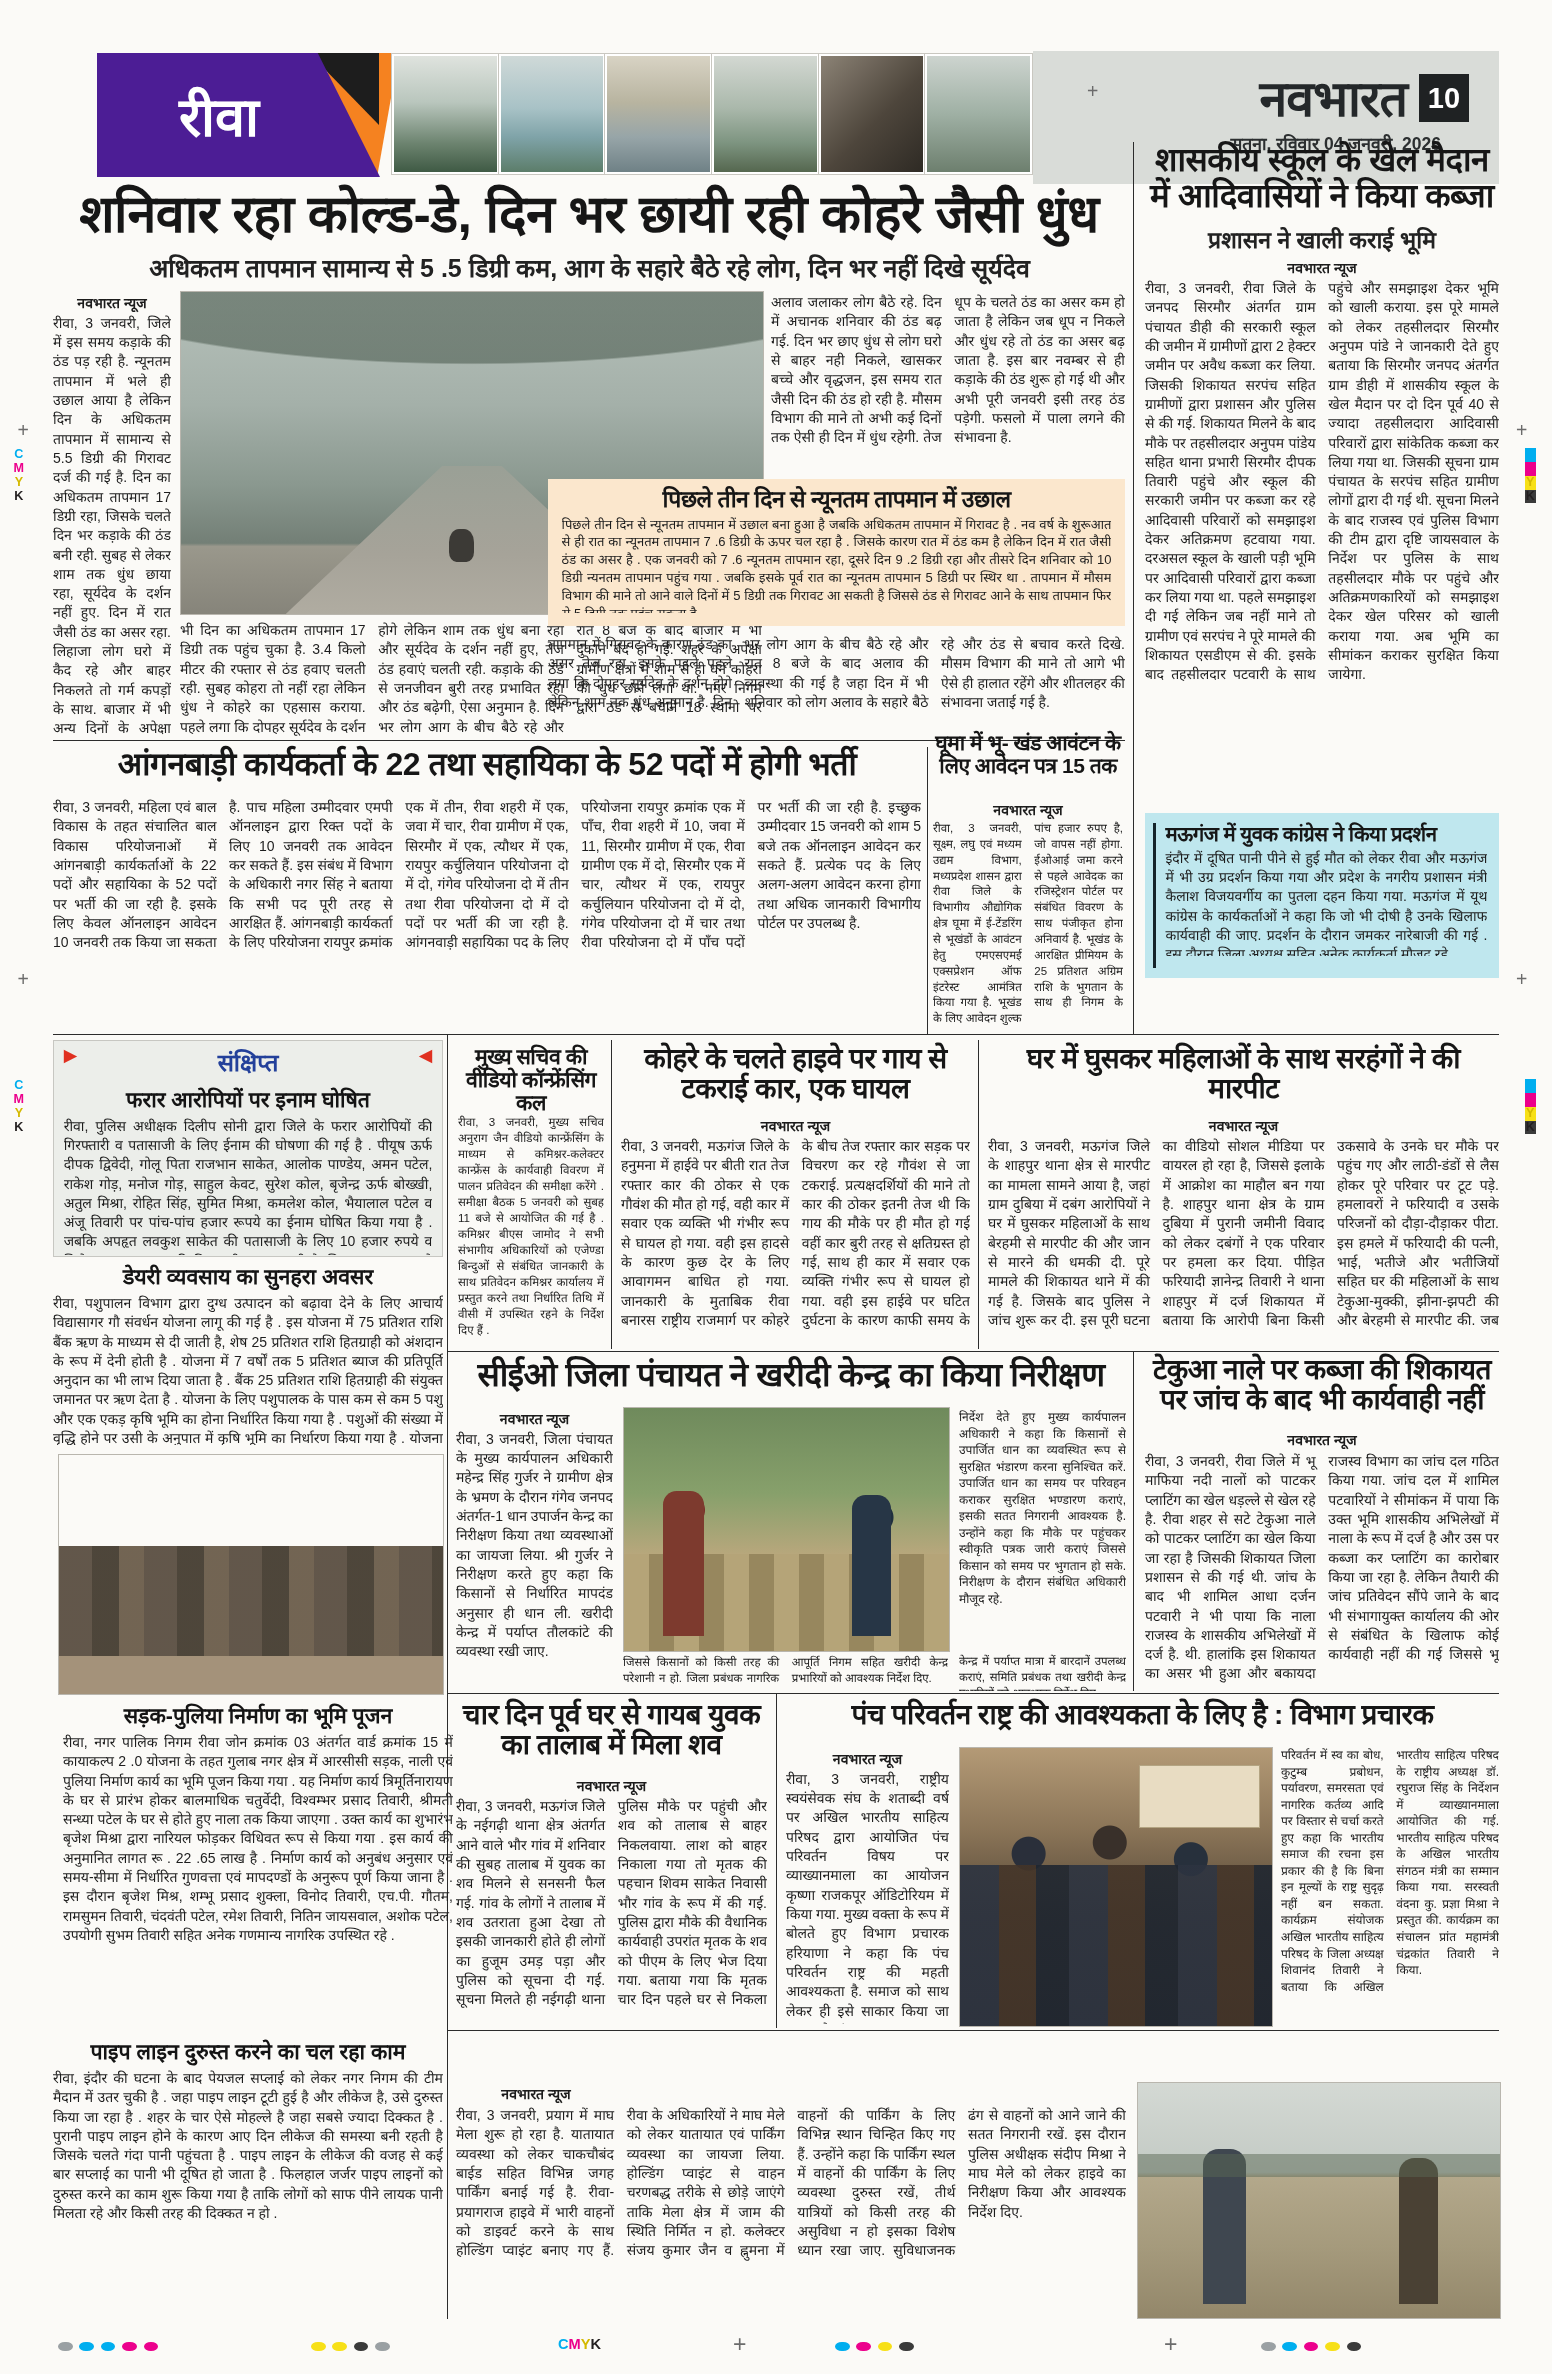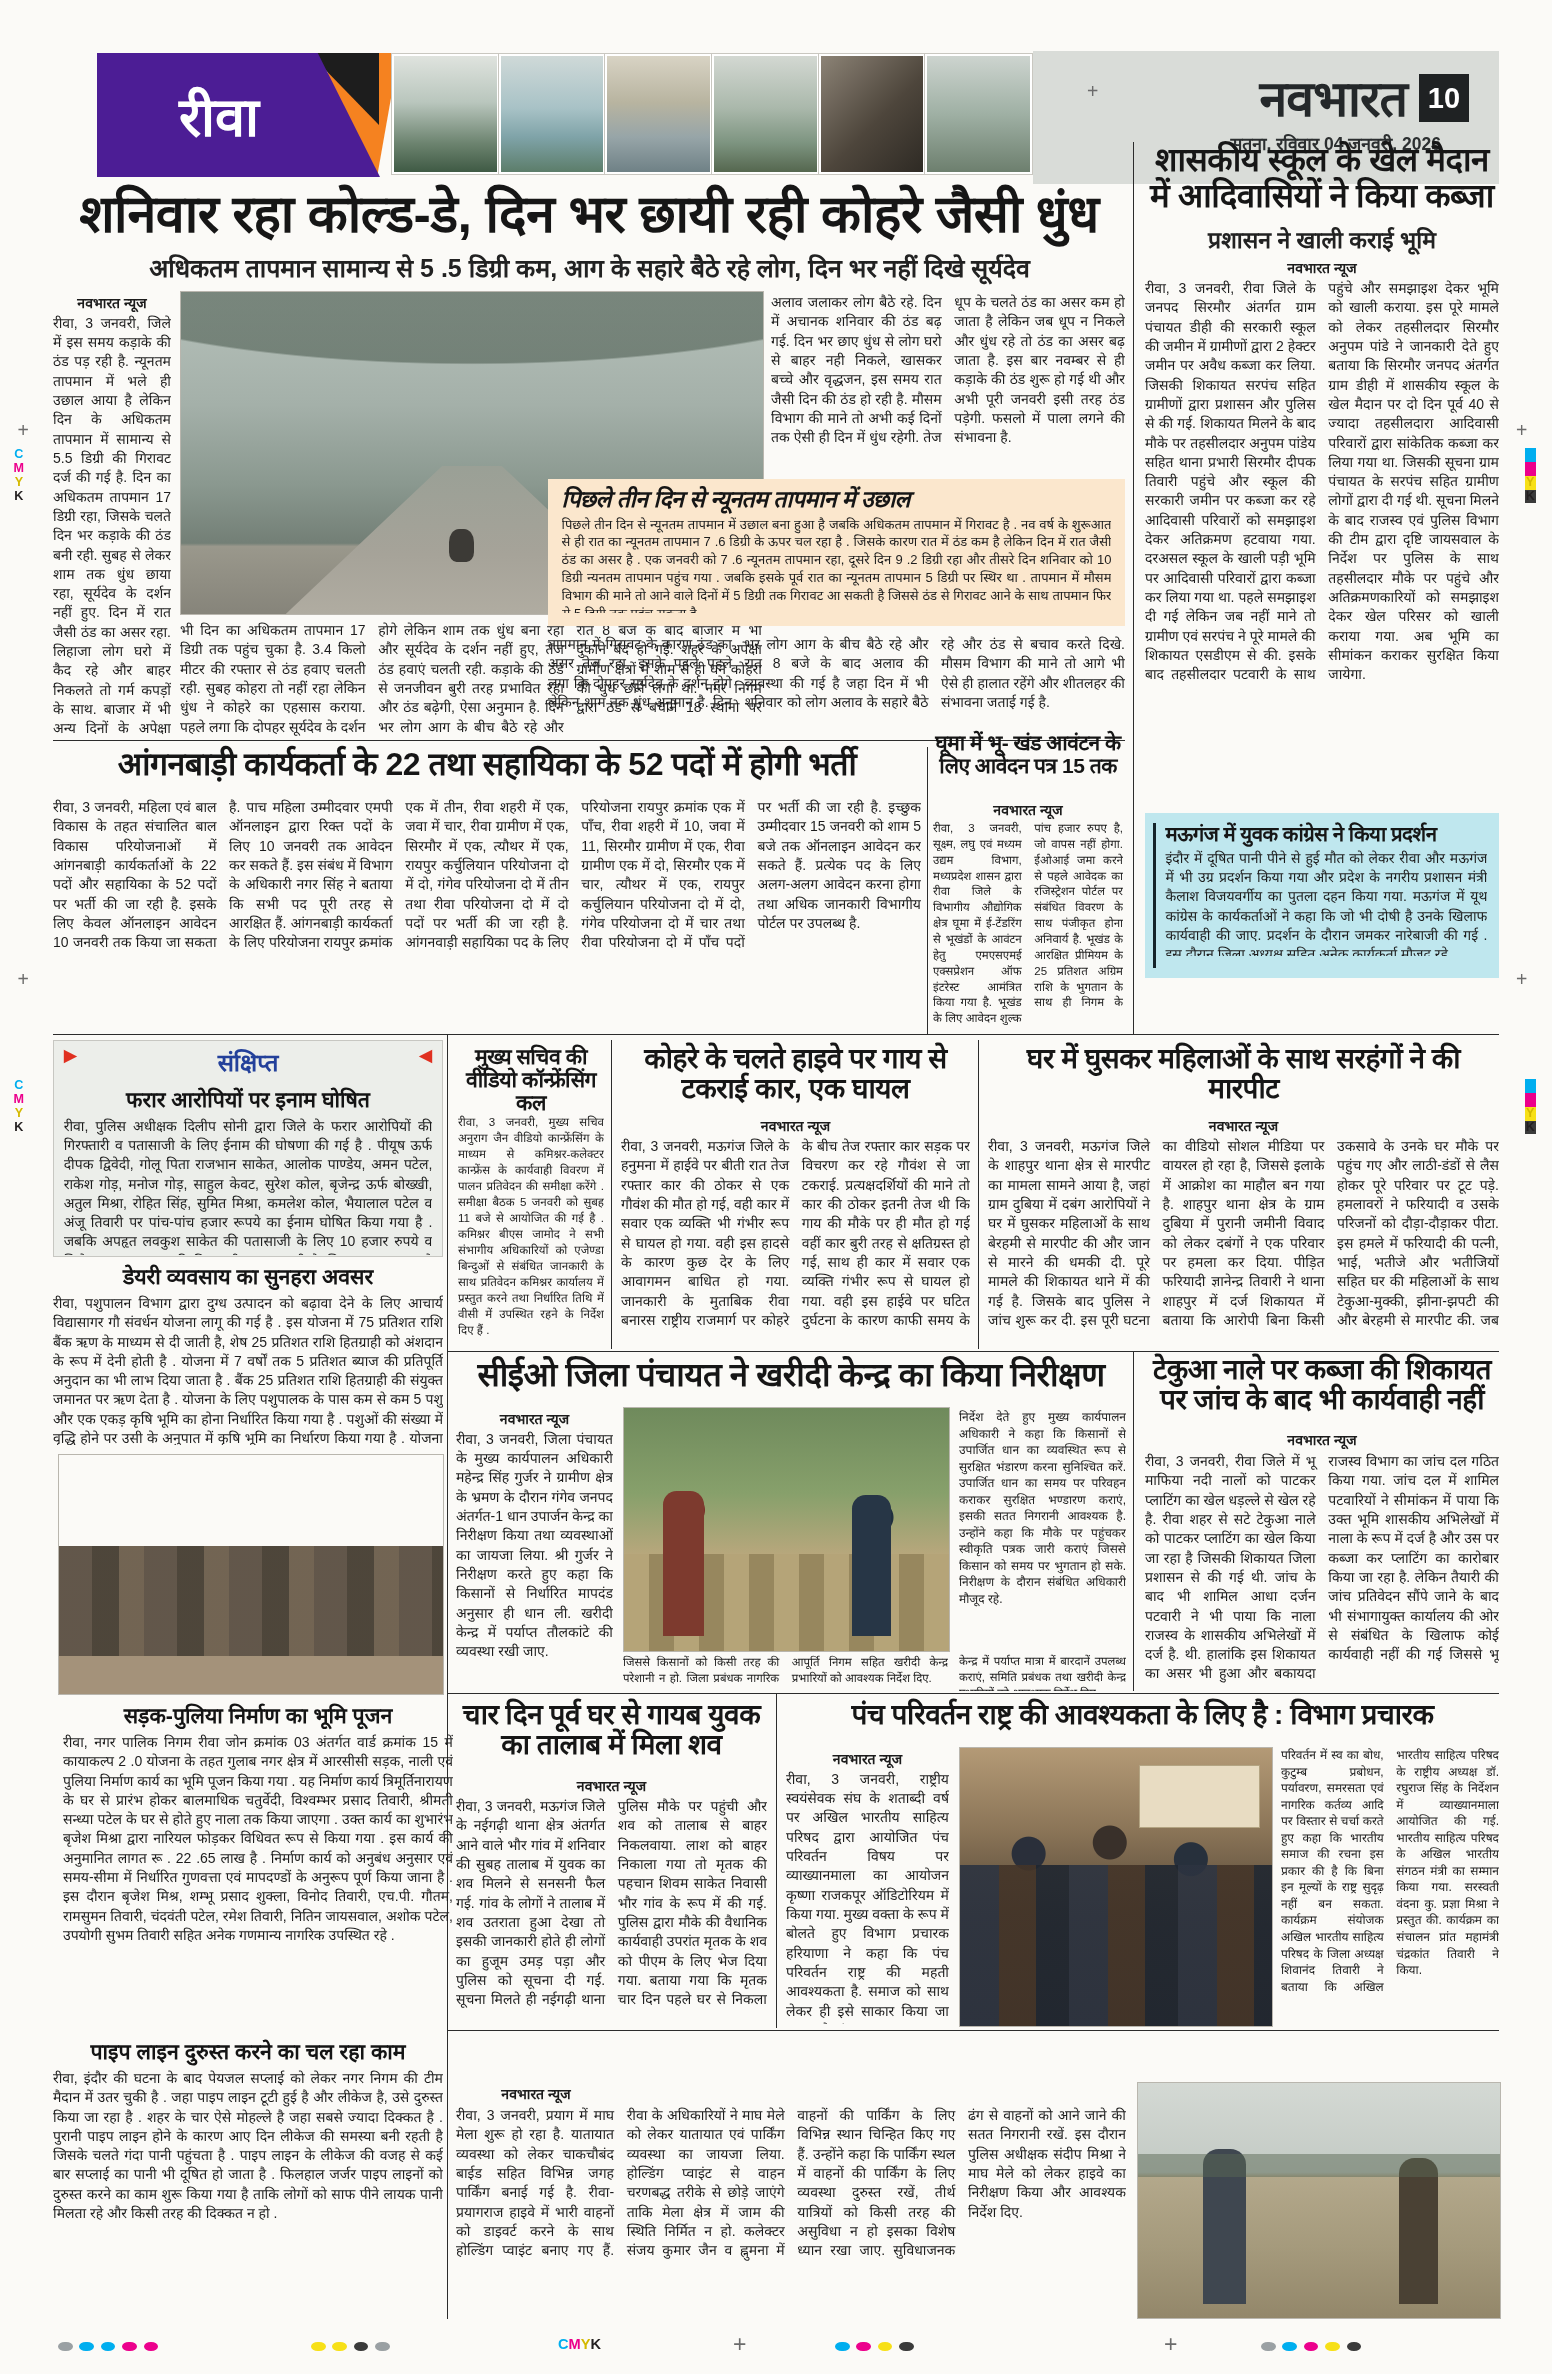--- a/index.html
+++ b/index.html
@@ -80,21 +80,21 @@
     <div class="abs" style="left:18%;bottom:0;width:64%;height:46%;background:linear-gradient(180deg,#9aa096 0%,#a6a399 60%,#b0aca1 100%);clip-path:polygon(42% 0,58% 0,100% 100%,0 100%);"></div>
     <div class="abs" style="left:46%;bottom:16%;width:25px;height:33px;background:#3c3a36;border-radius:40% 40% 30% 30%;"></div>
     <div class="abs" style="left:0;top:0;width:100%;height:55%;background:radial-gradient(ellipse 120% 100% at 50% -30%, rgba(70,86,74,.55) 0 70%, transparent 71%);"></div>
   </div>
 
   <div class="abs body-sm cols-3" style="left:180px;top:621px;width:582px;height:116px;">भी दिन का अधिकतम तापमान 17 डिग्री तक पहुंच चुका है. 3.4 किलो मीटर की रफ्तार से ठंड हवाए चलती रही. सुबह कोहरा तो नहीं रहा लेकिन धुंध ने कोहरे का एहसास कराया. पहले लगा कि दोपहर सूर्यदेव के दर्शन होगे लेकिन शाम तक धुंध बना रहा और सूर्यदेव के दर्शन नहीं हुए, तेज ठंड हवाएं चलती रही. कड़ाके की ठंड से जनजीवन बुरी तरह प्रभावित रहा और ठंड बढ़ेगी, ऐसा अनुमान है. दिन भर लोग आग के बीच बैठे रहे और रात 8 बजे के बाद बाजार में भी दुकाने बंद हो गई. शहर के अपेक्षा ग्रामीण क्षेत्रों में शाम से ही घने कोहरा की धुंध छाने लगा था. नगर निगम द्वारा ठंड से बचाने 18 स्थानो पर अलाव की व्यवस्था की गई है जहा दिन में भी शनिवार को</div>
 
   <div class="abs body-sm cols-2" style="left:771px;top:293px;width:354px;height:180px;">अलाव जलाकर लोग बैठे रहे. दिन में अचानक शनिवार की ठंड बढ़ गई. दिन भर छाए धुंध से लोग घरो से बाहर नही निकले, खासकर बच्चे और वृद्धजन, इस समय रात जैसी दिन की ठंड हो रही है. मौसम विभाग की माने तो अभी कई दिनों तक ऐसी ही दिन में धुंध रहेगी. तेज धूप के चलते ठंड का असर कम हो जाता है लेकिन जब धूप न निकले और धुंध रहे तो ठंड का असर बढ़ जाता है. इस बार नवम्बर से ही कड़ाके की ठंड शुरू हो गई थी और अभी पूरी जनवरी इसी तरह ठंड पड़ेगी. फसलो में पाला लगने की संभावना है.</div>
 
   <div class="abs box-peach" style="left:548px;top:479px;width:577px;height:147px;padding:7.8px 13.6px;box-sizing:border-box;">
-    <div class="hl" style="font-size:23px;text-align:left;margin-bottom:3.9px;font-style:italic;">पिछले तीन दिन से न्यूनतम तापमान में उछाल</div>
+    <div class="hl" style="font-size:23px;text-align:center;margin-bottom:3.9px;">पिछले तीन दिन से न्यूनतम तापमान में उछाल</div>
     <div class="body-sm" style="height:97px;font-size:13px;">पिछले तीन दिन से न्यूनतम तापमान में उछाल बना हुआ है जबकि अधिकतम तापमान में गिरावट है . नव वर्ष के शुरूआत से ही रात का न्यूनतम तापमान 7 .6 डिग्री के ऊपर चल रहा है . जिसके कारण रात में ठंड कम है लेकिन दिन में रात जैसी ठंड का असर है . एक जनवरी को 7 .6 न्यूनतम तापमान रहा, दूसरे दिन 9 .2 डिग्री रहा और तीसरे दिन शनिवार को 10 डिग्री न्यनतम तापमान पहुंच गया . जबकि इसके पूर्व रात का न्यूनतम तापमान 5 डिग्री पर स्थिर था . तापमान में मौसम विभाग की माने तो आने वाले दिनों में 5 डिग्री तक गिरावट आ सकती है जिससे ठंड से गिरावट आने के साथ तापमान फिर से 5 डिग्री तक पहुंच सकता है .</div>
   </div>
 
   <div class="abs body-sm cols-3" style="left:548px;top:635px;width:577px;height:103px;">तापमान में गिरावट के कारण ठंड का असर तेज रहा. इसके पहले पहले लगा कि दोपहर सूर्यदेव के दर्शन होगे लेकिन शाम तक धुंध अनुमान है. दिन भर लोग आग के बीच बैठे रहे और रात 8 बजे के बाद अलाव की व्यवस्था की गई है जहा दिन में भी शनिवार को लोग अलाव के सहारे बैठे रहे और ठंड से बचाव करते दिखे. मौसम विभाग की माने तो आगे भी ऐसे ही हालात रहेंगे और शीतलहर की संभावना जताई गई है.</div>
 
   <div class="abs hl hl-lg" style="left:1145px;top:142px;width:354px;">शासकीय स्कूल के खेल मैदान में आदिवासियों ने किया कब्जा</div>
   <div class="abs subhead" style="left:1145px;top:223px;width:354px;font-size:23px;">प्रशासन ने खाली कराई भूमि</div>
   <div class="abs byline" style="left:1145px;top:256px;width:354px;">नवभारत न्यूज</div>
   <div class="abs body-sm cols-2" style="left:1145px;top:279px;width:354px;height:528px;">रीवा, 3 जनवरी, रीवा जिले के जनपद सिरमौर अंतर्गत ग्राम पंचायत डीही की सरकारी स्कूल की जमीन में ग्रामीणों द्वारा 2 हेक्टर जमीन पर अवैध कब्जा कर लिया. जिसकी शिकायत सरपंच सहित ग्रामीणों द्वारा प्रशासन और पुलिस से की गई. शिकायत मिलने के बाद मौके पर तहसीलदार अनुपम पांडेय सहित थाना प्रभारी सिरमौर दीपक तिवारी पहुंचे और स्कूल की सरकारी जमीन पर कब्जा कर रहे आदिवासी परिवारों को समझाइश देकर अतिक्रमण हटवाया गया. दरअसल स्कूल के खाली पड़ी भूमि पर आदिवासी परिवारों द्वारा कब्जा कर लिया गया था. पहले समझाइश दी गई लेकिन जब नहीं माने तो ग्रामीण एवं सरपंच ने पूरे मामले की शिकायत एसडीएम से की. इसके बाद तहसीलदार पटवारी के साथ पहुंचे और समझाइश देकर भूमि को खाली कराया. इस पूरे मामले को लेकर तहसीलदार सिरमौर अनुपम पांडे ने जानकारी देते हुए बताया कि सिरमौर जनपद अंतर्गत ग्राम डीही में शासकीय स्कूल के खेल मैदान पर दो दिन पूर्व 40 से ज्यादा तहसीलदारा आदिवासी परिवारों द्वारा सांकेतिक कब्जा कर लिया गया था. जिसकी सूचना ग्राम पंचायत के सरपंच सहित ग्रामीण लोगों द्वारा दी गई थी. सूचना मिलने के बाद राजस्व एवं पुलिस विभाग की टीम द्वारा दृष्टि जायसवाल के निर्देश पर पुलिस के साथ तहसीलदार मौके पर पहुंचे और अतिक्रमणकारियों को समझाइश देकर खेल परिसर को खाली कराया गया. अब भूमि का सीमांकन कराकर सुरक्षित किया जायेगा.</div>
 

